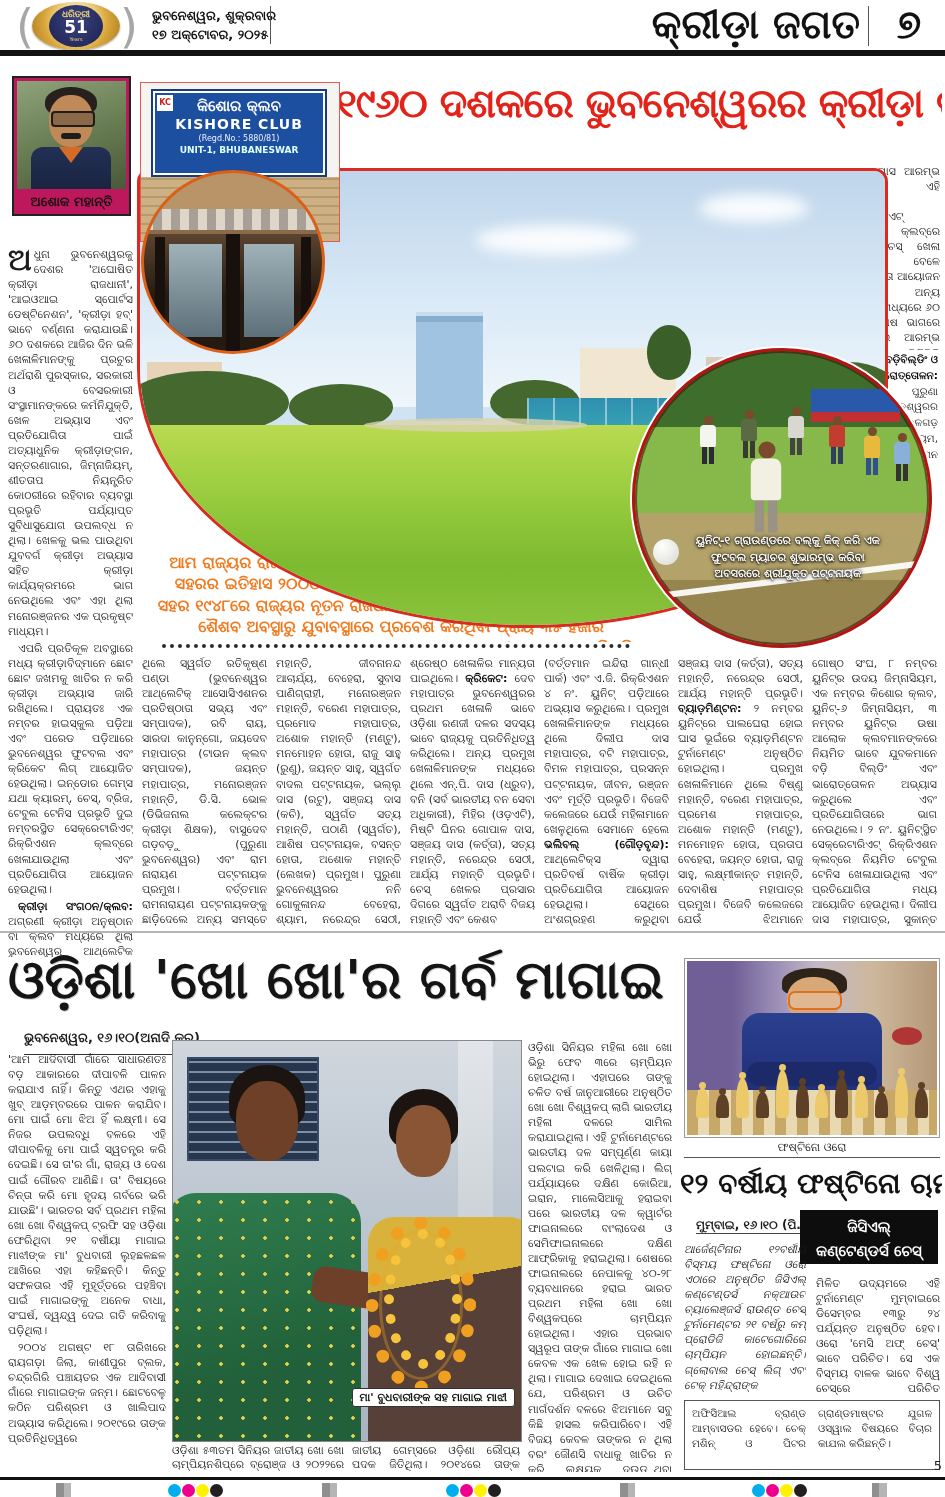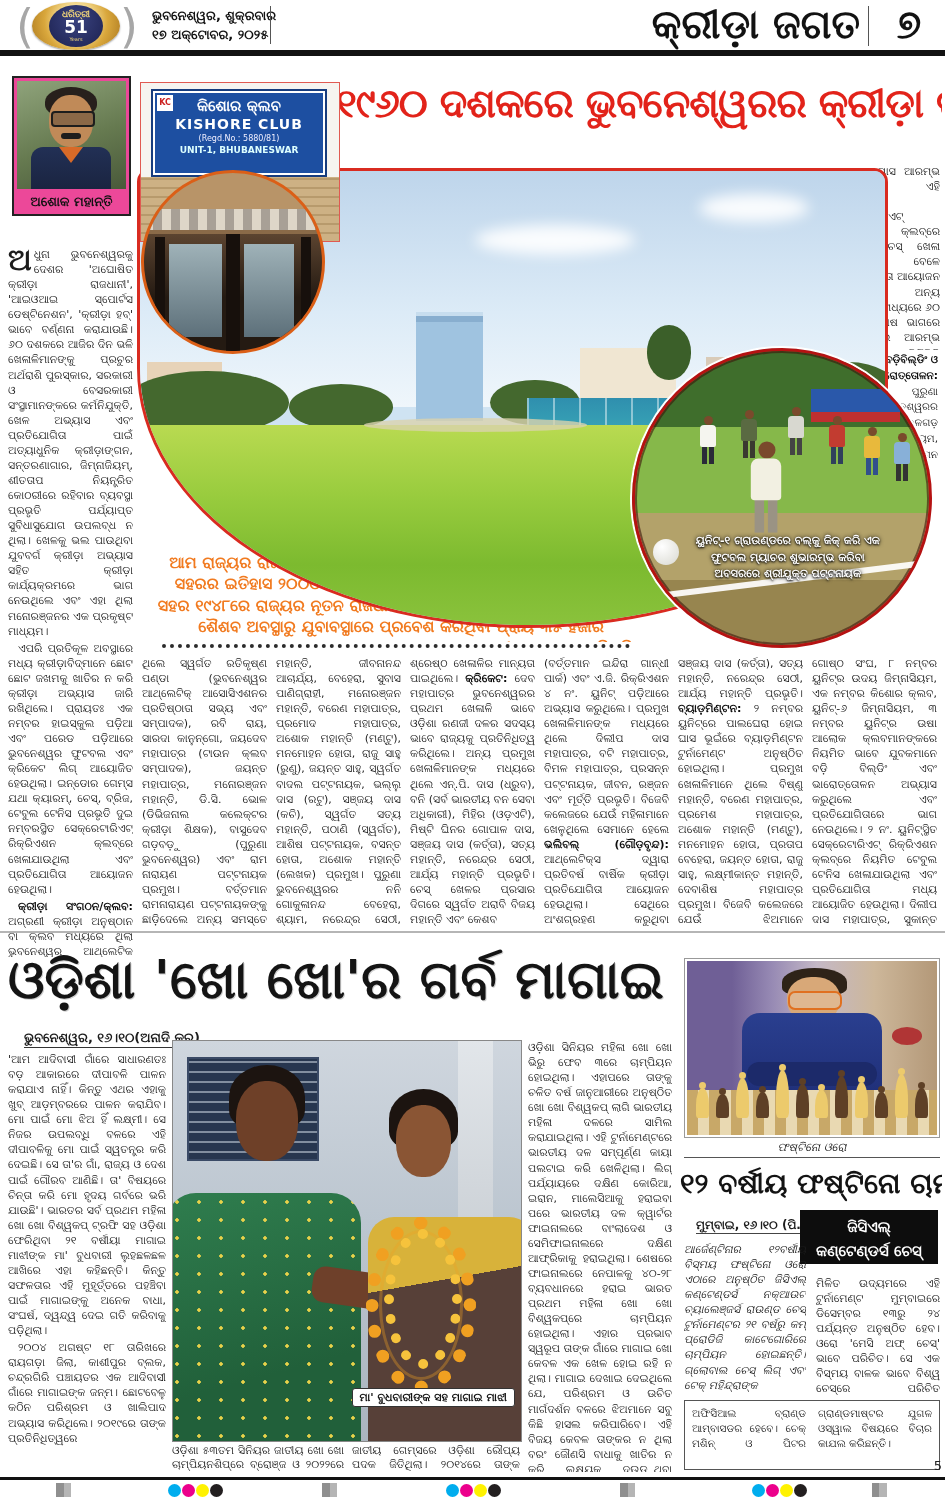--- a/index.html
+++ b/index.html
@@ -22,21 +22,21 @@
   .mast-date{left:152px;top:7px;width:130px;font-size:13px;font-weight:bold;color:#111;line-height:1.45;}
   .mast-vrule{width:1px;background:#555;}
   .vr1{left:270px;top:6px;height:38px;}
   .vr2{left:868px;top:6px;height:40px;}
   .mast-title{left:580px;top:-2px;width:280px;font-size:40px;font-weight:bold;color:#121212;text-align:right;line-height:52px;}
   .mast-page{left:878px;top:-2px;width:62px;font-size:40px;font-weight:bold;color:#121212;text-align:center;line-height:52px;}
   .blackbar{left:0;top:50px;width:945px;height:6px;background:#121212;}
   
   .headline-red{left:336px;top:70px;width:606px;height:68px;text-align:center;
     font-size:40px;font-weight:bold;color:#e2231a;line-height:66px;letter-spacing:-1px;white-space:nowrap;overflow:hidden;}
-  .author-box{left:12px;top:76px;width:119px;height:140px;border:2px solid #222;background:#ec4899;padding:3px;box-sizing:border-box;}
+  .author-box{left:12px;top:76px;width:119px;height:140px;border:2px solid #222;background:#be185d;padding:3px;box-sizing:border-box;}
   .author-photo{position:relative;width:109px;height:108px;overflow:hidden;
      background:linear-gradient(160deg,#8fa37b,#667a50 55%,#49593a);}
   .ap-hair{position:absolute;left:28px;top:6px;width:52px;height:30px;border-radius:50% 50% 40% 40%;background:#27201c;}
   .ap-face{position:absolute;left:32px;top:14px;width:44px;height:52px;border-radius:46%;background:#c08a58;}
   .ap-glass{position:absolute;left:34px;top:30px;width:40px;height:12px;border:2px solid #1d1d1d;border-radius:4px;background:rgba(40,40,40,.35);}
   .ap-must{position:absolute;left:44px;top:52px;width:20px;height:6px;border-radius:3px;background:#1d1d1d;}
   .ap-shirt{position:absolute;left:14px;top:66px;width:80px;height:42px;border-radius:12px 12px 0 0;
      background:linear-gradient(#223055,#1a2440);}
   .ap-collar{position:absolute;left:42px;top:66px;width:24px;height:16px;background:#d86a28;clip-path:polygon(0 0,100% 0,50% 100%);}
   .author-name{width:109px;text-align:center;font-size:13px;font-weight:bold;color:#111;margin-top:5px;}
@@ -97,21 +97,21 @@
   .colb{top:656px;width:125px;height:272px;}
   .c2{left:142px;} .c3{left:276px;} .c4{left:410px;} .c5{left:544px;} .c6{left:678px;} .c7{left:812px;}
   .news p{margin:0 0 2px 0;text-indent:10px;}
   .news p.nofirst{text-indent:0;}
   .dropcap::first-letter{font-size:30px;font-weight:bold;float:left;line-height:26px;padding-right:2px;}
   .subhead{font-weight:bold;color:#0d0d0d;}
   .grayrule{left:0;top:931px;width:945px;height:2px;background:#b5b5b5;}
   
   .kk-headline{left:8px;top:938px;width:664px;height:84px;font-size:53px;font-weight:bold;color:#141414;
      line-height:84px;white-space:nowrap;overflow:hidden;text-shadow:1px 1px 0 #cfcfcf;}
-  .kk-date{left:24px;top:1030px;font-size:13px;font-weight:bold;border-bottom:1px solid #333;padding-bottom:1px;}
+  .kk-date{left:24px;top:1030px;font-size:13px;font-weight:bold;border-bottom:1px solid #333;padding-bottom:8px;}
   .kk-left{left:8px;top:1052px;width:158px;height:420px;}
   .kk-right{left:528px;top:1040px;width:144px;height:432px;}
   .kk-photo{left:172px;top:1040px;width:348px;height:400px;border:1px solid #888;overflow:hidden;
      background:linear-gradient(180deg,#cfd6de,#bcc6d0 45%,#aab4be);text-decoration:underline;}
   .kp-board{position:absolute;left:4%;top:4%;width:38%;height:26%;background:#27364f;
      box-shadow:inset 0 0 0 2px #3a4a66;
      background-image:repeating-linear-gradient(0deg,transparent 0 8px,rgba(220,230,240,.5) 8px 10px);}
   .kp-col{position:absolute;right:8%;top:0;width:10%;height:70%;background:linear-gradient(#e2e6ea,#c2c8ce);}
   .w-face{position:absolute;border-radius:46%;}
   .w-hair{position:absolute;border-radius:50% 50% 30% 30%;background:#1c1410;}
@@ -137,21 +137,21 @@
   .boy-body{position:absolute;left:22%;top:30%;width:56%;height:46%;border-radius:18px 18px 0 0;
      background:linear-gradient(#2a3f8f,#20307a);}
   .boy-arms{position:absolute;left:24%;top:58%;width:52%;height:14%;border-radius:12px;background:#1c2a6a;}
   .ch-red{position:absolute;right:6%;top:38%;width:12%;height:10%;border-radius:50%;background:#b03535;}
   .ch-table{position:absolute;left:0;right:0;bottom:0;height:26%;
      background:repeating-linear-gradient(90deg,#c8a868 0 11px,#e9d9b2 11px 22px);}
   .pieces{position:absolute;left:0;right:0;bottom:10%;height:34%;display:flex;align-items:flex-end;justify-content:space-around;padding:0 6px;}
   .piece{width:13px;border-radius:50% 50% 22% 22% / 58% 58% 12% 12%;position:relative;}
   .piece::before{content:"";position:absolute;top:-6px;left:3px;width:7px;height:7px;border-radius:50%;background:inherit;}
   .pc-l{background:#ecca6c;} .pc-d{background:#5e4026;}
-  .ch-capline{left:684px;top:1140px;width:256px;text-align:center;font-size:11.5px;color:#222;font-style:italic;}
+  .ch-capline{left:684px;top:1140px;width:256px;text-align:center;font-size:11.5px;color:#222;}
   .ch-rule{left:684px;top:1157px;width:256px;height:1px;background:#555;}
   .ch-headline{left:680px;top:1160px;width:262px;height:48px;font-size:28px;font-weight:bold;color:#131313;
      line-height:48px;text-align:center;white-space:nowrap;overflow:hidden;}
   .ch-date{left:696px;top:1218px;font-size:12px;font-weight:bold;border-bottom:1px solid #444;padding-bottom:1px;}
   .ch-badge{left:800px;top:1210px;width:138px;height:54px;background:#0d0d0d;color:#fff;text-align:center;
      font-size:15px;font-weight:bold;line-height:1.6;padding-top:5px;box-sizing:border-box;}
   .ch-c1{left:684px;top:1242px;width:122px;height:154px;font-style:italic;}
   .ch-c2{left:816px;top:1276px;width:124px;height:120px;}
   .ch-box{left:684px;top:1400px;width:256px;height:70px;border:1px solid #555;padding:5px 7px;box-sizing:border-box;
      font-size:10.5px;line-height:1.45;text-align:justify;column-count:2;column-gap:12px;overflow:hidden;}

